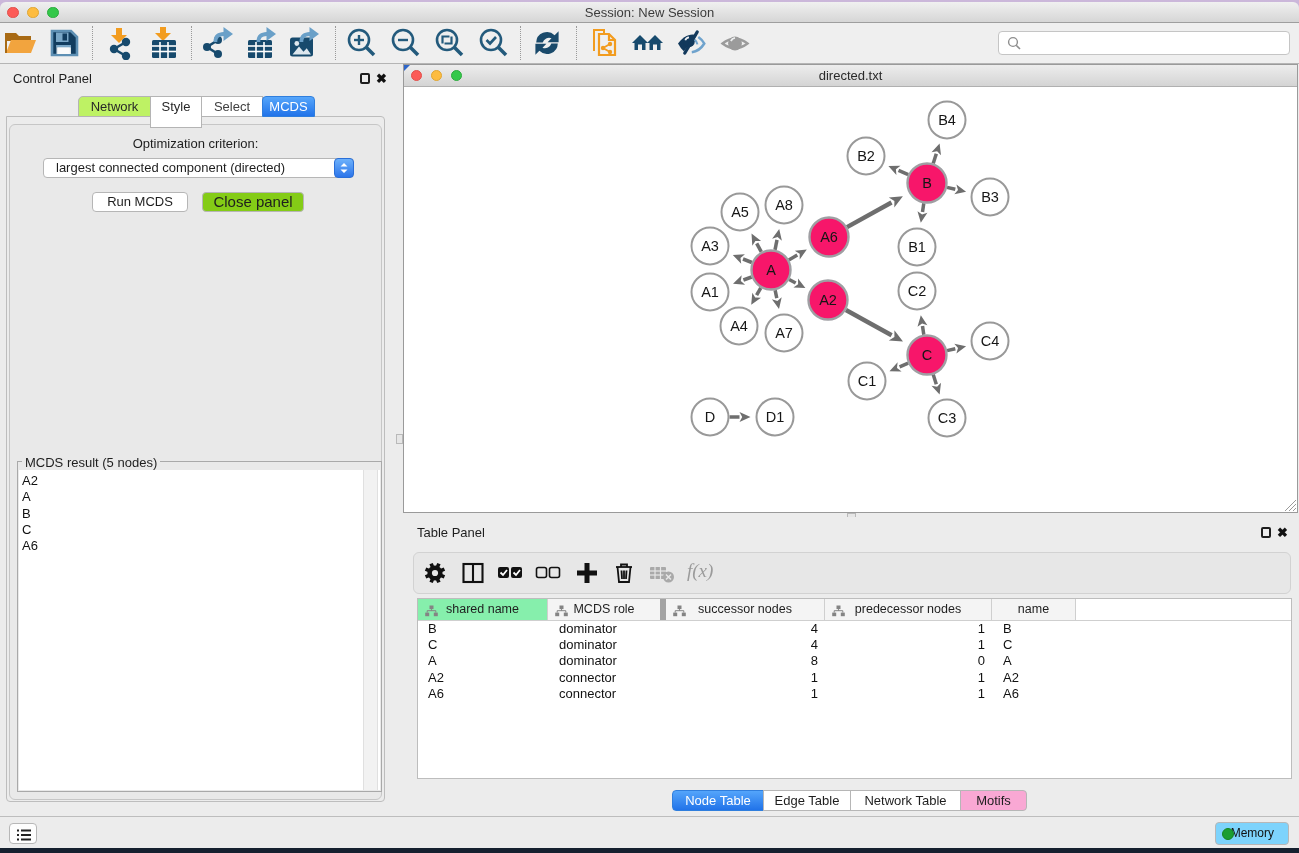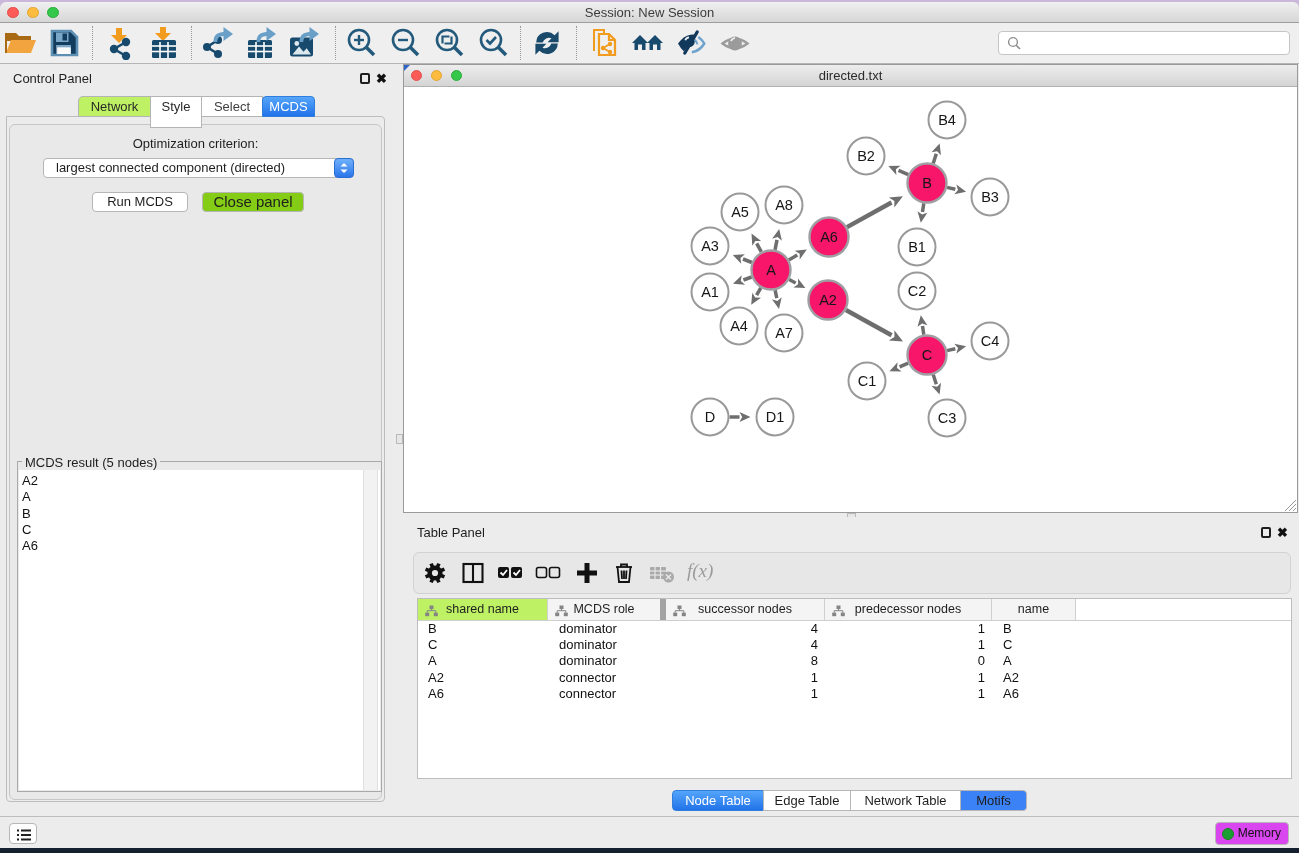--- a/index.html
+++ b/index.html
@@ -336,21 +336,21 @@
         <line x1="1" y1="15" x2="17" y2="15"></line>
         <line x1="6" y1="7" x2="6" y2="19"></line>
         <line x1="11.5" y1="7" x2="11.5" y2="19"></line>
       </g>
       <circle cx="19.5" cy="17" r="5.5"></circle>
       <path d="M17 14.5 l5 5 M22 14.5 l-5 5" stroke="#e7e7e7" stroke-width="1.5"></path>
     </g>
   </svg>
 <div style="position:absolute;left:687px;top:560px;font-family:'Liberation Serif',serif;font-style:italic;font-size:19px;color:#9b9b9b">f(x)</div>
 <div style="position:absolute;left:417px;top:598px;width:875px;height:181px;background:#fff;border:1px solid #bdbdbd;box-sizing:border-box">
-<div style="position:absolute;left:0px;top:0;width:130px;height:22px;background:#bef264;border-right:1px solid #cfcfcf;box-sizing:border-box;text-align:center;font-size:12.5px;color:#1e1e1e;line-height:21px"><span style="position:absolute;left:7px;top:4px"><svg width="13" height="12" viewBox="0 0 13 12">
+<div style="position:absolute;left:0px;top:0;width:130px;height:22px;background:#86efac;border-right:1px solid #cfcfcf;box-sizing:border-box;text-align:center;font-size:12.5px;color:#1e1e1e;line-height:21px"><span style="position:absolute;left:7px;top:4px"><svg width="13" height="12" viewBox="0 0 13 12">
           <g fill="#848484">
             <rect x="4.5" y="0.5" width="4" height="3.6"></rect>
             <rect x="0.2" y="7.6" width="4" height="3.6"></rect>
             <rect x="8.8" y="7.6" width="4" height="3.6"></rect>
             <path d="M6.5 4.1 v1.6 M2.2 7.6 v-1.9 h8.6 v1.9" stroke="#848484" fill="none" stroke-width="1"></path>
           </g>
         </svg></span>shared name</div>
     <div style="position:absolute;left:130px;top:0;width:118px;height:22px;background:#f4f4f4;border-right:6px solid #a3a3a3;box-sizing:border-box;text-align:center;font-size:12.5px;color:#1e1e1e;line-height:21px"><span style="position:absolute;left:7px;top:4px"><svg width="13" height="12" viewBox="0 0 13 12">
           <g fill="#848484">
             <rect x="4.5" y="0.5" width="4" height="3.6"></rect>
@@ -410,29 +410,29 @@
     <span style="position:absolute;left:141px">connector</span>
     <span style="position:absolute;left:248px;width:152px;text-align:right">1</span>
     <span style="position:absolute;left:407px;width:160px;text-align:right">1</span>
     <span style="position:absolute;left:585px">A6</span>
     </div>
 </div>
 
 <div style="position:absolute;left:672px;top:790px;width:92px;height:21px;background:linear-gradient(#54a5fb,#2173e9);border:1px solid #2f7edd;border-radius:4px 0 0 4px;box-sizing:border-box;text-align:center;font-size:13px;color:#fff;line-height:19px">Node Table</div>
 <div style="position:absolute;left:763px;top:790px;width:88px;height:21px;background:#fff;border:1px solid #b6b6b6;box-sizing:border-box;text-align:center;font-size:13px;color:#1e1e1e;line-height:19px">Edge Table</div>
 <div style="position:absolute;left:850px;top:790px;width:111px;height:21px;background:#fff;border:1px solid #b6b6b6;box-sizing:border-box;text-align:center;font-size:13px;color:#1e1e1e;line-height:19px">Network Table</div>
-<div style="position:absolute;left:960px;top:790px;width:67px;height:21px;background:#3b82f6;border:1px solid #b6b6b6;border-radius:0 4px 4px 0;box-sizing:border-box;text-align:center;font-size:13px;color:#1e1e1e;line-height:19px">Motifs</div>
+<div style="position:absolute;left:960px;top:790px;width:67px;height:21px;background:#f9a8d4;border:1px solid #b6b6b6;border-radius:0 4px 4px 0;box-sizing:border-box;text-align:center;font-size:13px;color:#1e1e1e;line-height:19px">Motifs</div>
 
 <div style="position:absolute;left:0;top:816px;width:1299px;height:30px;background:#ececec;border-top:1px solid #bdbdbd;box-sizing:border-box"></div>
 <div style="position:absolute;left:9px;top:823px;width:28px;height:21px;background:#fdfdfd;border:1px solid #b7b7b7;border-radius:4px;box-sizing:border-box">
  <svg style="position:absolute;left:7px;top:5px" width="14" height="12" viewBox="0 0 14 12">
       <g fill="#222">
         <rect x="0" y="0.5" width="2" height="2"></rect>
         <rect x="4" y="0.5" width="10" height="2"></rect>
         <rect x="0" y="5" width="2" height="2"></rect>
         <rect x="4" y="5" width="10" height="2"></rect>
         <rect x="0" y="9.5" width="2" height="2"></rect>
         <rect x="4" y="9.5" width="10" height="2"></rect>
       </g>
     </svg>
 </div>
-<div style="position:absolute;left:1215px;top:822px;width:74px;height:23px;background:#d946ef;border:1px solid #b7b7b7;border-radius:4px;box-sizing:border-box;font-size:12px;color:#111;text-align:right;line-height:20px;padding-right:7px">Memory</div>
+<div style="position:absolute;left:1215px;top:822px;width:74px;height:23px;background:#7dd3fc;border:1px solid #b7b7b7;border-radius:4px;box-sizing:border-box;font-size:12px;color:#111;text-align:right;line-height:20px;padding-right:14px">Memory</div>
 <div style="position:absolute;left:1222px;top:828px;width:12px;height:12px;border-radius:50%;background:#1b9e31;border:1px solid #16851f;box-sizing:border-box"></div>
 <div style="position:absolute;left:0;top:848px;width:1299px;height:5px;background:#15202f"></div>
 </body></html>

